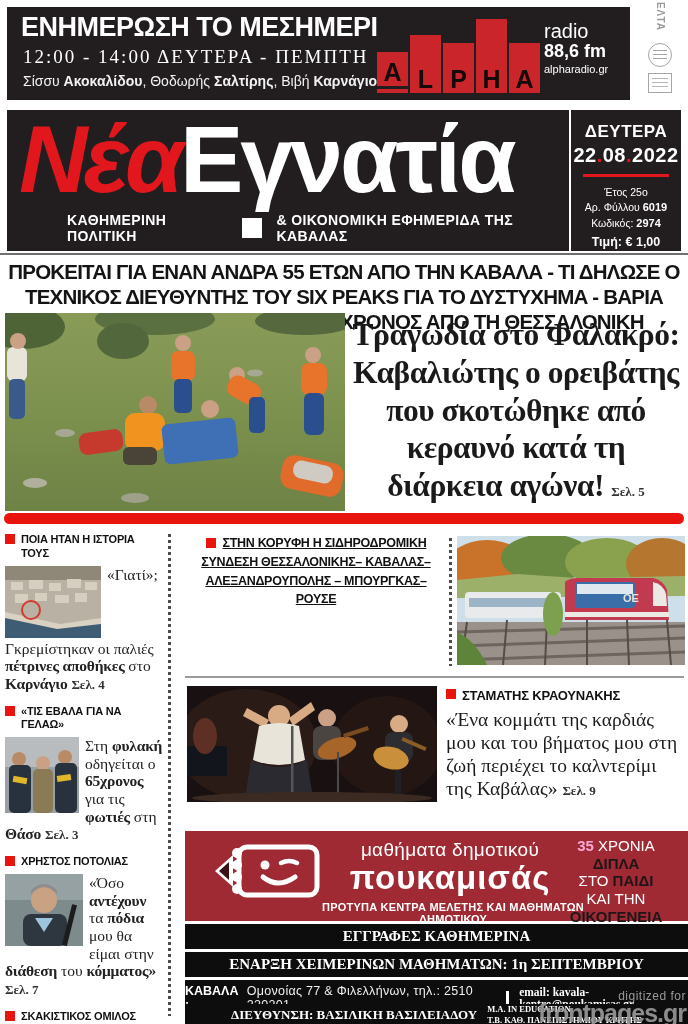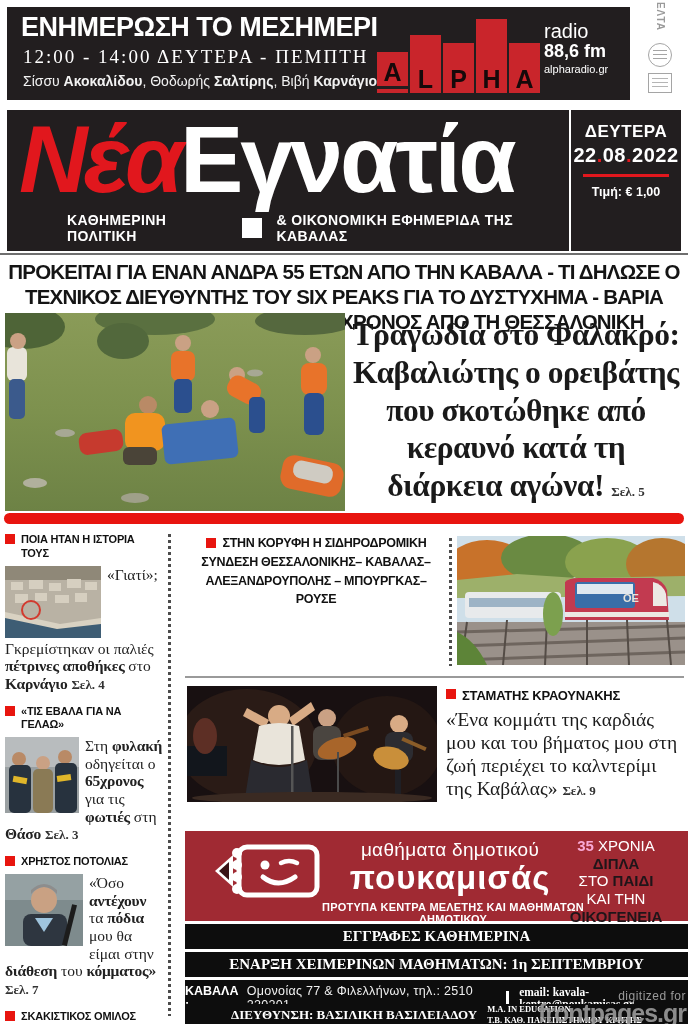--- a/index.html
+++ b/index.html
@@ -67,21 +67,21 @@
   .lt { font-family:"Liberation Serif","DejaVu Serif",serif; font-size:15.5px; line-height:1.14; color:#222; }
   .lt b { letter-spacing:-.2px; }
   .litem { margin-bottom:12px; overflow:hidden; }
   .lph { float:left; margin:0 6px 2px 0; }
   .divider-v { position:absolute; left:168px; top:534px; width:3px; height:482px;
                background:repeating-linear-gradient(#4c4c4c 0 3px, transparent 3px 6px); }
 
   
   .rail { position:absolute; left:185px; top:534px; width:262px; text-align:center; }
   .rail .kicker { justify-content:center; font-size:12.5px; letter-spacing:-.3px; display:block; }
-  .rail .kline { line-height:1.5; }
+  .rail .kline { line-height:1.5;text-decoration:underline; }
   .rail .bullet { display:inline-block; margin-right:7px; vertical-align:-1px; }
   .rail-head { font-size:18.5px; line-height:1.2; color:#1c1c1c; margin-top:4px; }
   .divider-v2 { position:absolute; left:449px; top:538px; width:3px; height:128px;
                 background:repeating-linear-gradient(#4c4c4c 0 3px, transparent 3px 6px); }
   .train-photo { position:absolute; left:457px; top:536px; width:228px; height:129px; }
   .rule-mid { position:absolute; left:185px; top:676px; width:499px; height:2px; background:#9a9a9a; }
 
   
   .concert-photo { position:absolute; left:187px; top:686px; width:250px; height:116px; }
   .krao { position:absolute; left:446px; top:688px; width:240px; }
@@ -148,20 +148,25 @@
     <div class="mast-name"><span class="mast-red">Νέα</span><span class="mast-white">Εγνατία</span></div>
     <div class="mast-tag">
       <span>ΚΑΘΗΜΕΡΙΝΗ ΠΟΛΙΤΙΚΗ</span>
       <span class="mast-sq"></span>
       <span>&amp; ΟΙΚΟΝΟΜΙΚΗ ΕΦΗΜΕΡΙΔΑ ΤΗΣ ΚΑΒΑΛΑΣ</span>
     </div>
     <div class="mast-info">
       <div class="mi-day">ΔΕΥΤΕΡΑ</div>
       <div class="mi-date"><span>22</span><span class="dot">.</span><span>08</span><span class="dot">.</span><span>2022</span></div>
       <div class="mi-rule"></div>
+      <div class="mi-small">
+        <div>Έτος 25ο</div>
+        <div><span>Αρ. Φύλλου </span><b>6019</b></div>
+        <div><span>Κωδικός: </span><b>2974</b></div>
+      </div>
       <div class="mi-price"><span>Τιμή: </span><span>€ 1,00</span></div>
     </div>
   </div>
   <div class="rule-under-mast"></div>
 
   <div class="topline">ΠΡΟΚΕΙΤΑΙ ΓΙΑ ΕΝΑΝ ΑΝΔΡΑ 55 ΕΤΩΝ ΑΠΟ ΤΗΝ ΚΑΒΑΛΑ - ΤΙ ΔΗΛΩΣΕ Ο ΤΕΧΝΙΚΟΣ ΔΙΕΥΘΥΝΤΗΣ ΤΟΥ SIX PEAKS ΓΙΑ ΤΟ ΔΥΣΤΥΧΗΜΑ - ΒΑΡΙΑ ΤΡΑΥΜΑΤΙΣΜΕΝΟΣ ΚΑΙ ΕΝΑΣ 56ΧΡΟΝΟΣ ΑΠΟ ΤΗ ΘΕΣΣΑΛΟΝΙΚΗ</div>
 
   <svg class="lead-photo" viewBox="0 0 340 198">
     <defs>
       <linearGradient id="grass" x1="0" y1="0" x2="0" y2="1">

